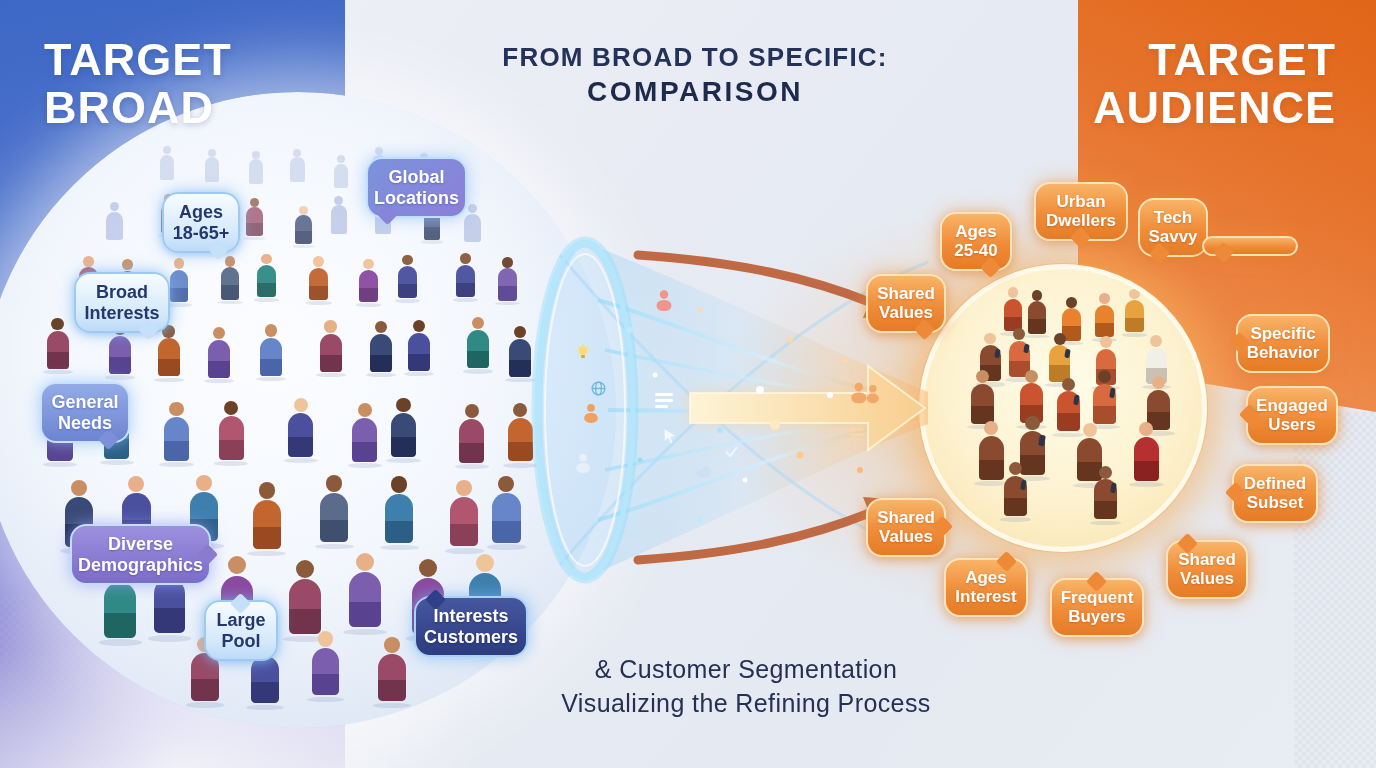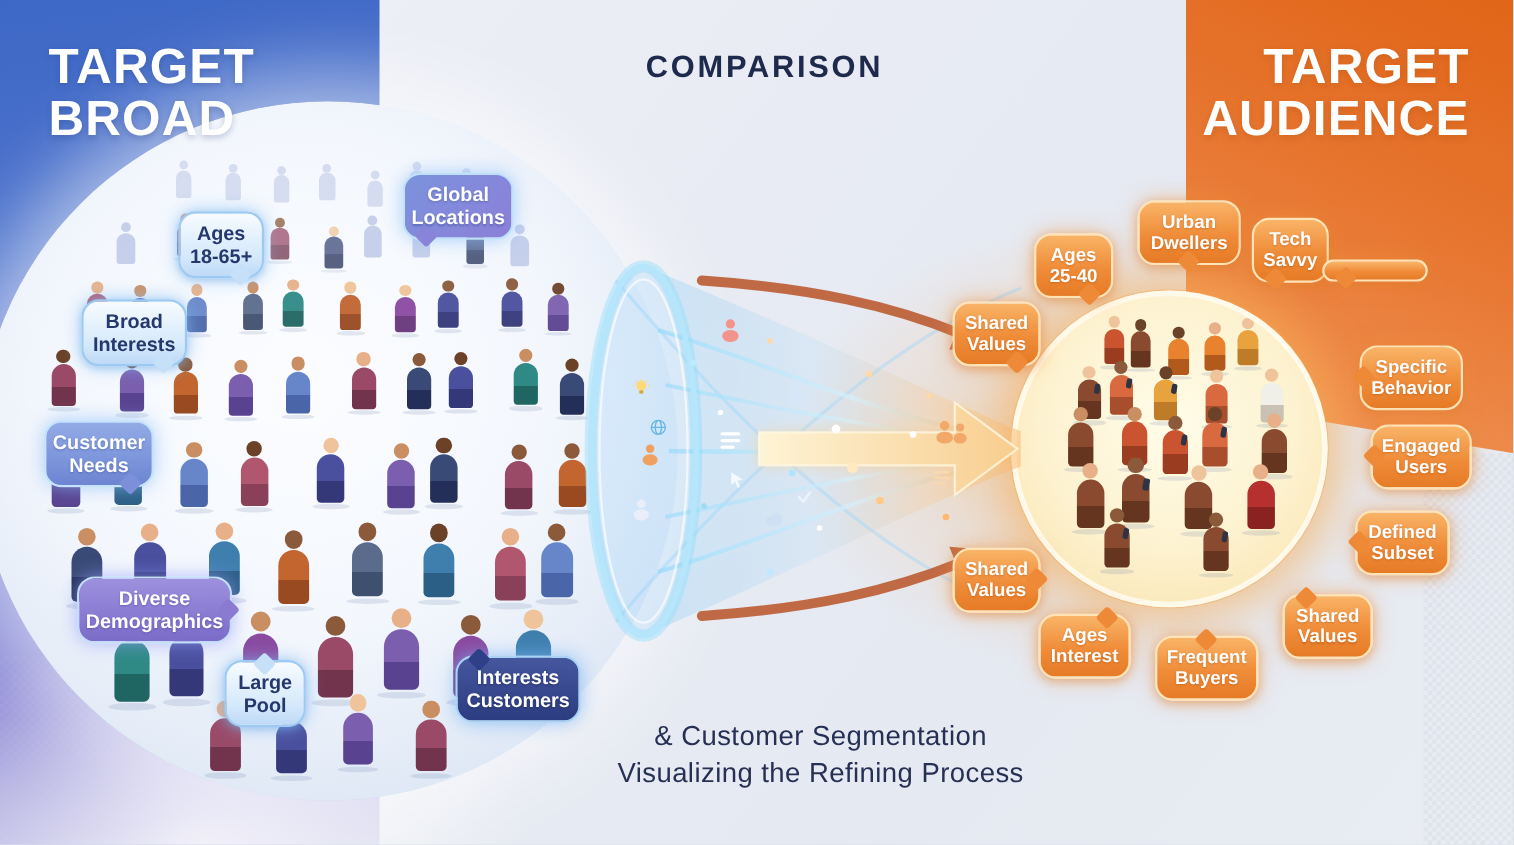--- a/index.html
+++ b/index.html
@@ -682,21 +682,21 @@
         <span class="label">Ages
 18-65+</span>
       </div>
       <div class="bubble v-blue-light" style="left: 74px; top: 272px; min-width: 96px;">
         <span class="tail" style="right: 12px; bottom: -6px;"></span>
         <span class="label">Broad
 Interests</span>
       </div>
       <div class="bubble v-blue-mid" style="left: 40px; top: 382px; min-width: 90px;">
         <span class="tail" style="right: 12px; bottom: -6px;"></span>
-        <span class="label">Customer
+        <span class="label">General
 Needs</span>
       </div>
       <div class="bubble v-purple" style="left: 70px; top: 524px; min-width: 134px;">
         <span class="tail" style="right: -6px; top: calc(50% - 8px);"></span>
         <span class="label">Diverse
 Demographics</span>
       </div>
       <div class="bubble v-blue-light" style="left: 204px; top: 600px; min-width: 74px;">
         <span class="tail" style="left: calc(50% - 8px); top: -6px;"></span>
         <span class="label">Large
@@ -766,20 +766,21 @@
 Values</span>
       </div>
     </div>
 
   <div class="left-title">
     <div>TARGET</div>
     <div>BROAD</div>
   </div>
 
   <div class="center-title">
+    <div class="l1">FROM BROAD TO SPECIFIC:</div>
     <div class="l3">COMPARISON</div>
   </div>
 
   <div class="right-title">
     <div>TARGET</div>
     <div>AUDIENCE</div>
   </div>
 
   <div class="caption">
     <div>&amp; Customer Segmentation</div>

